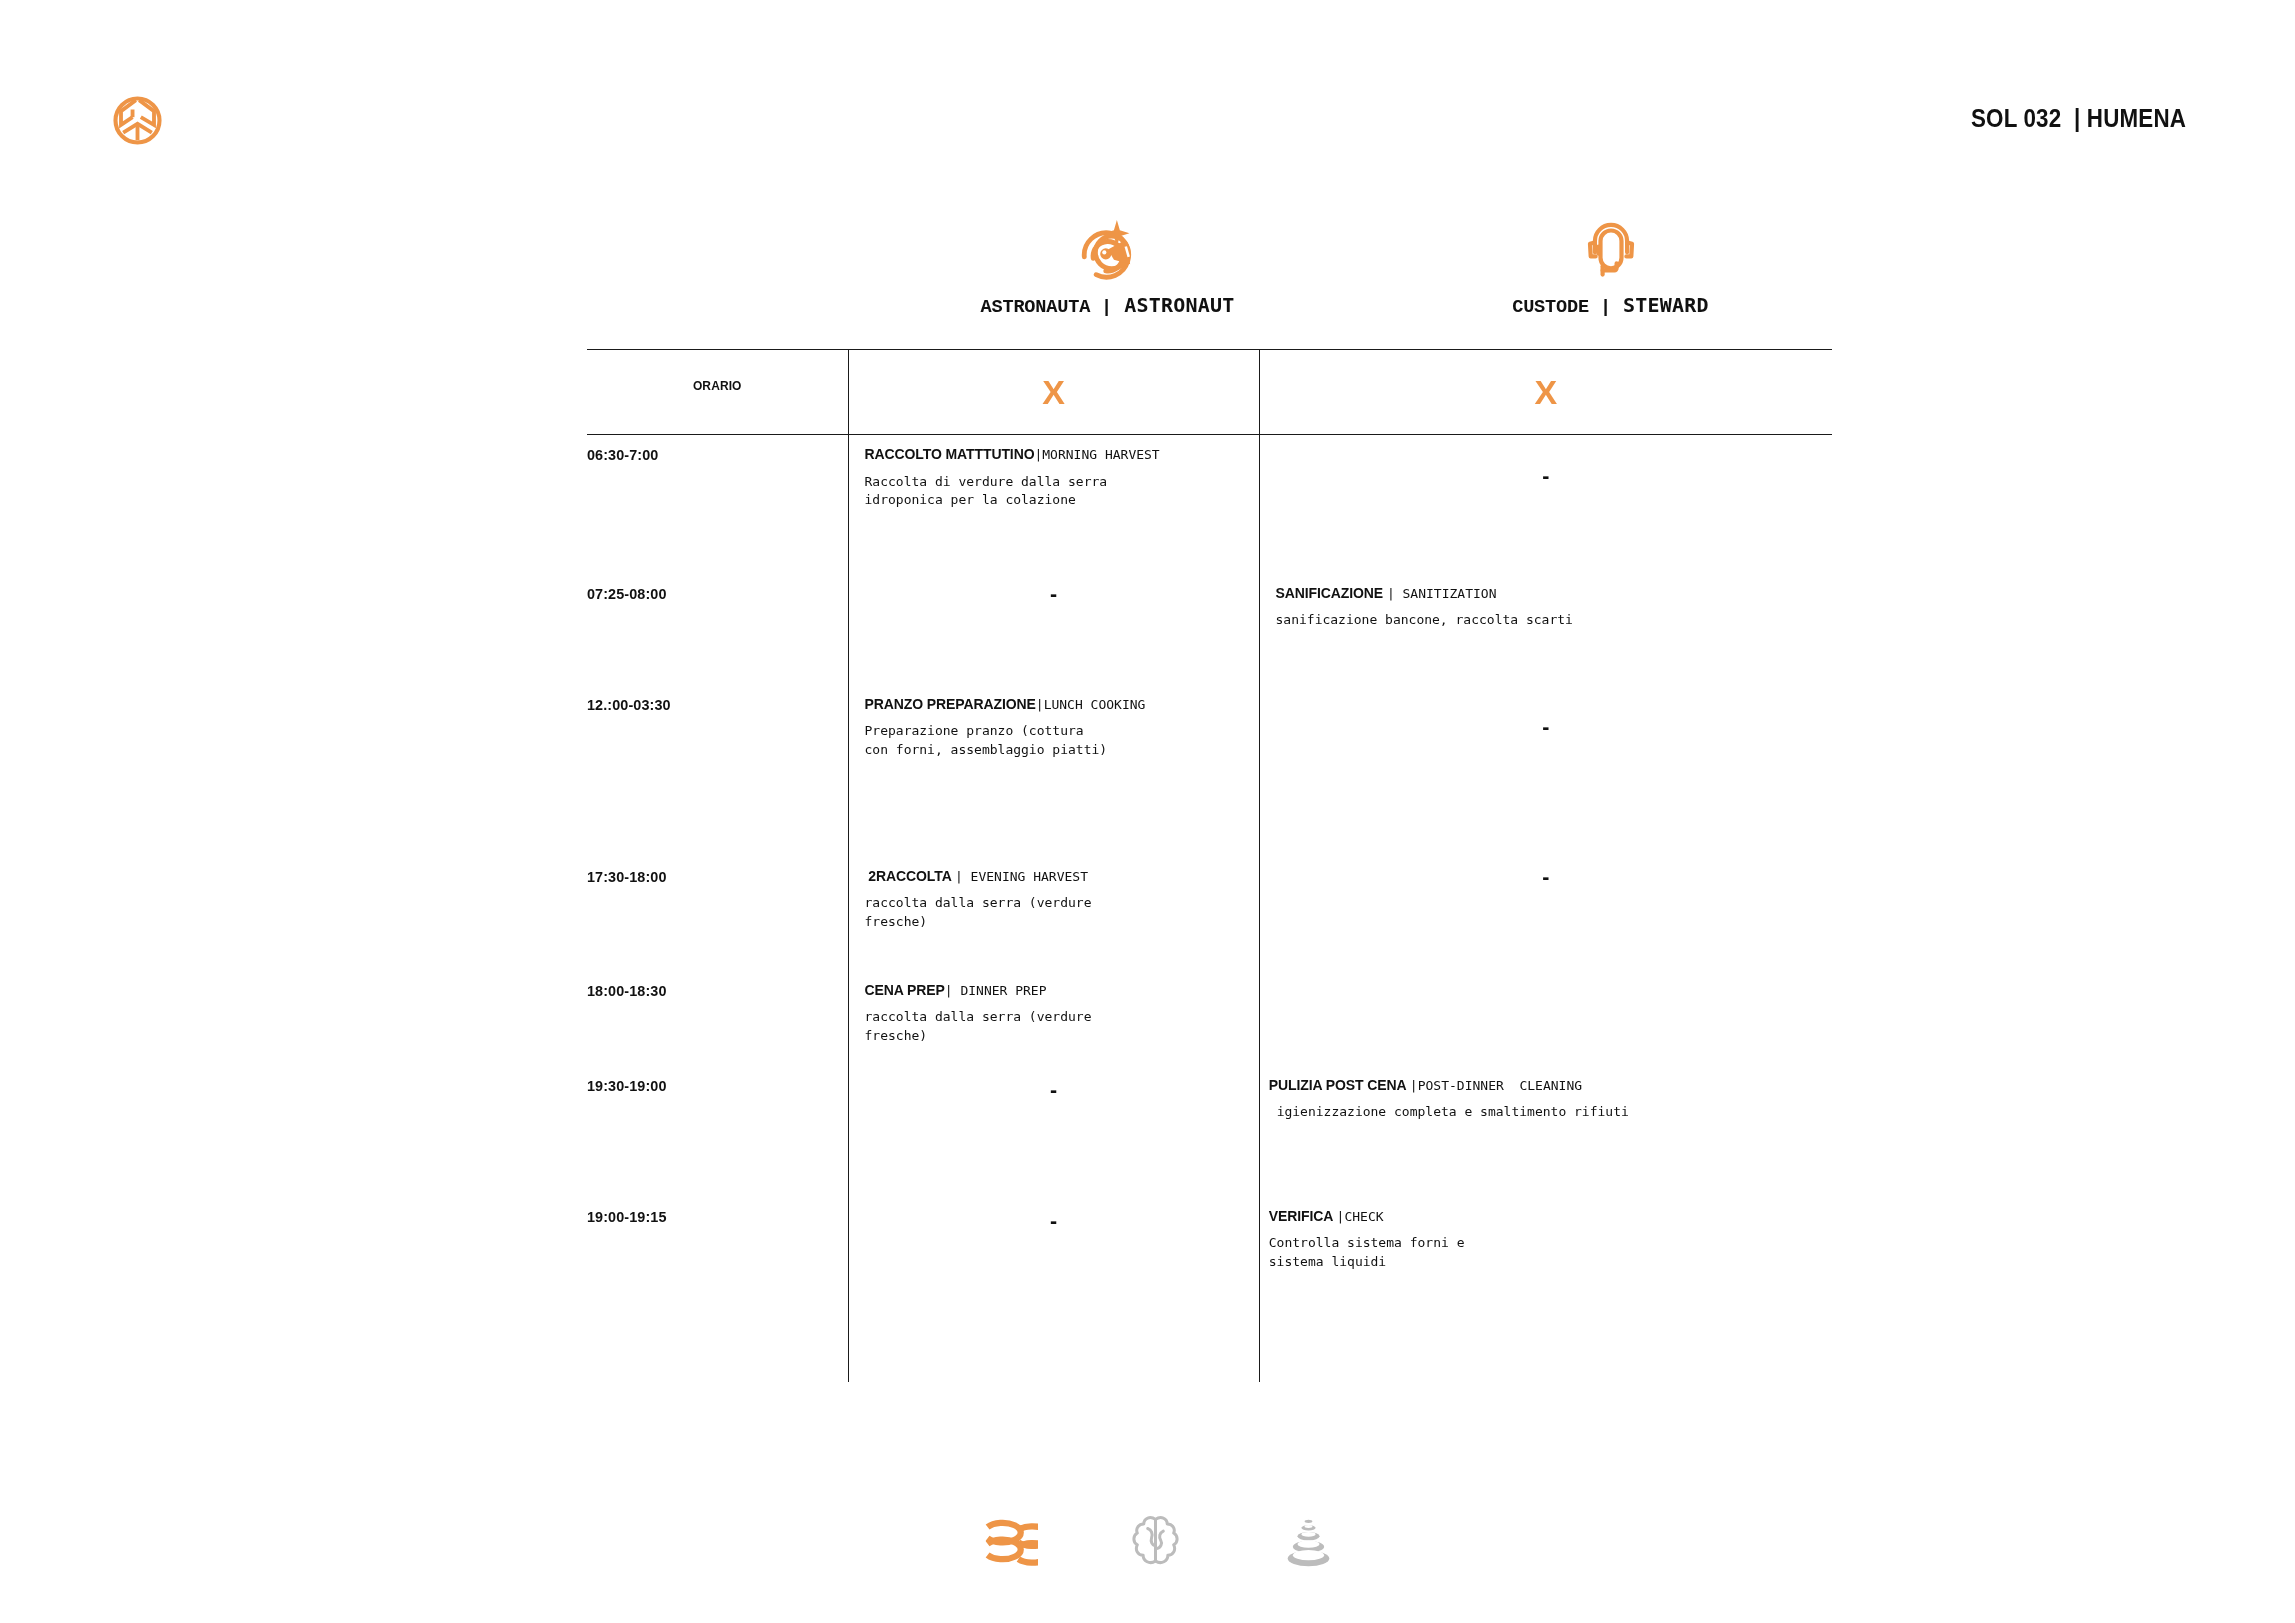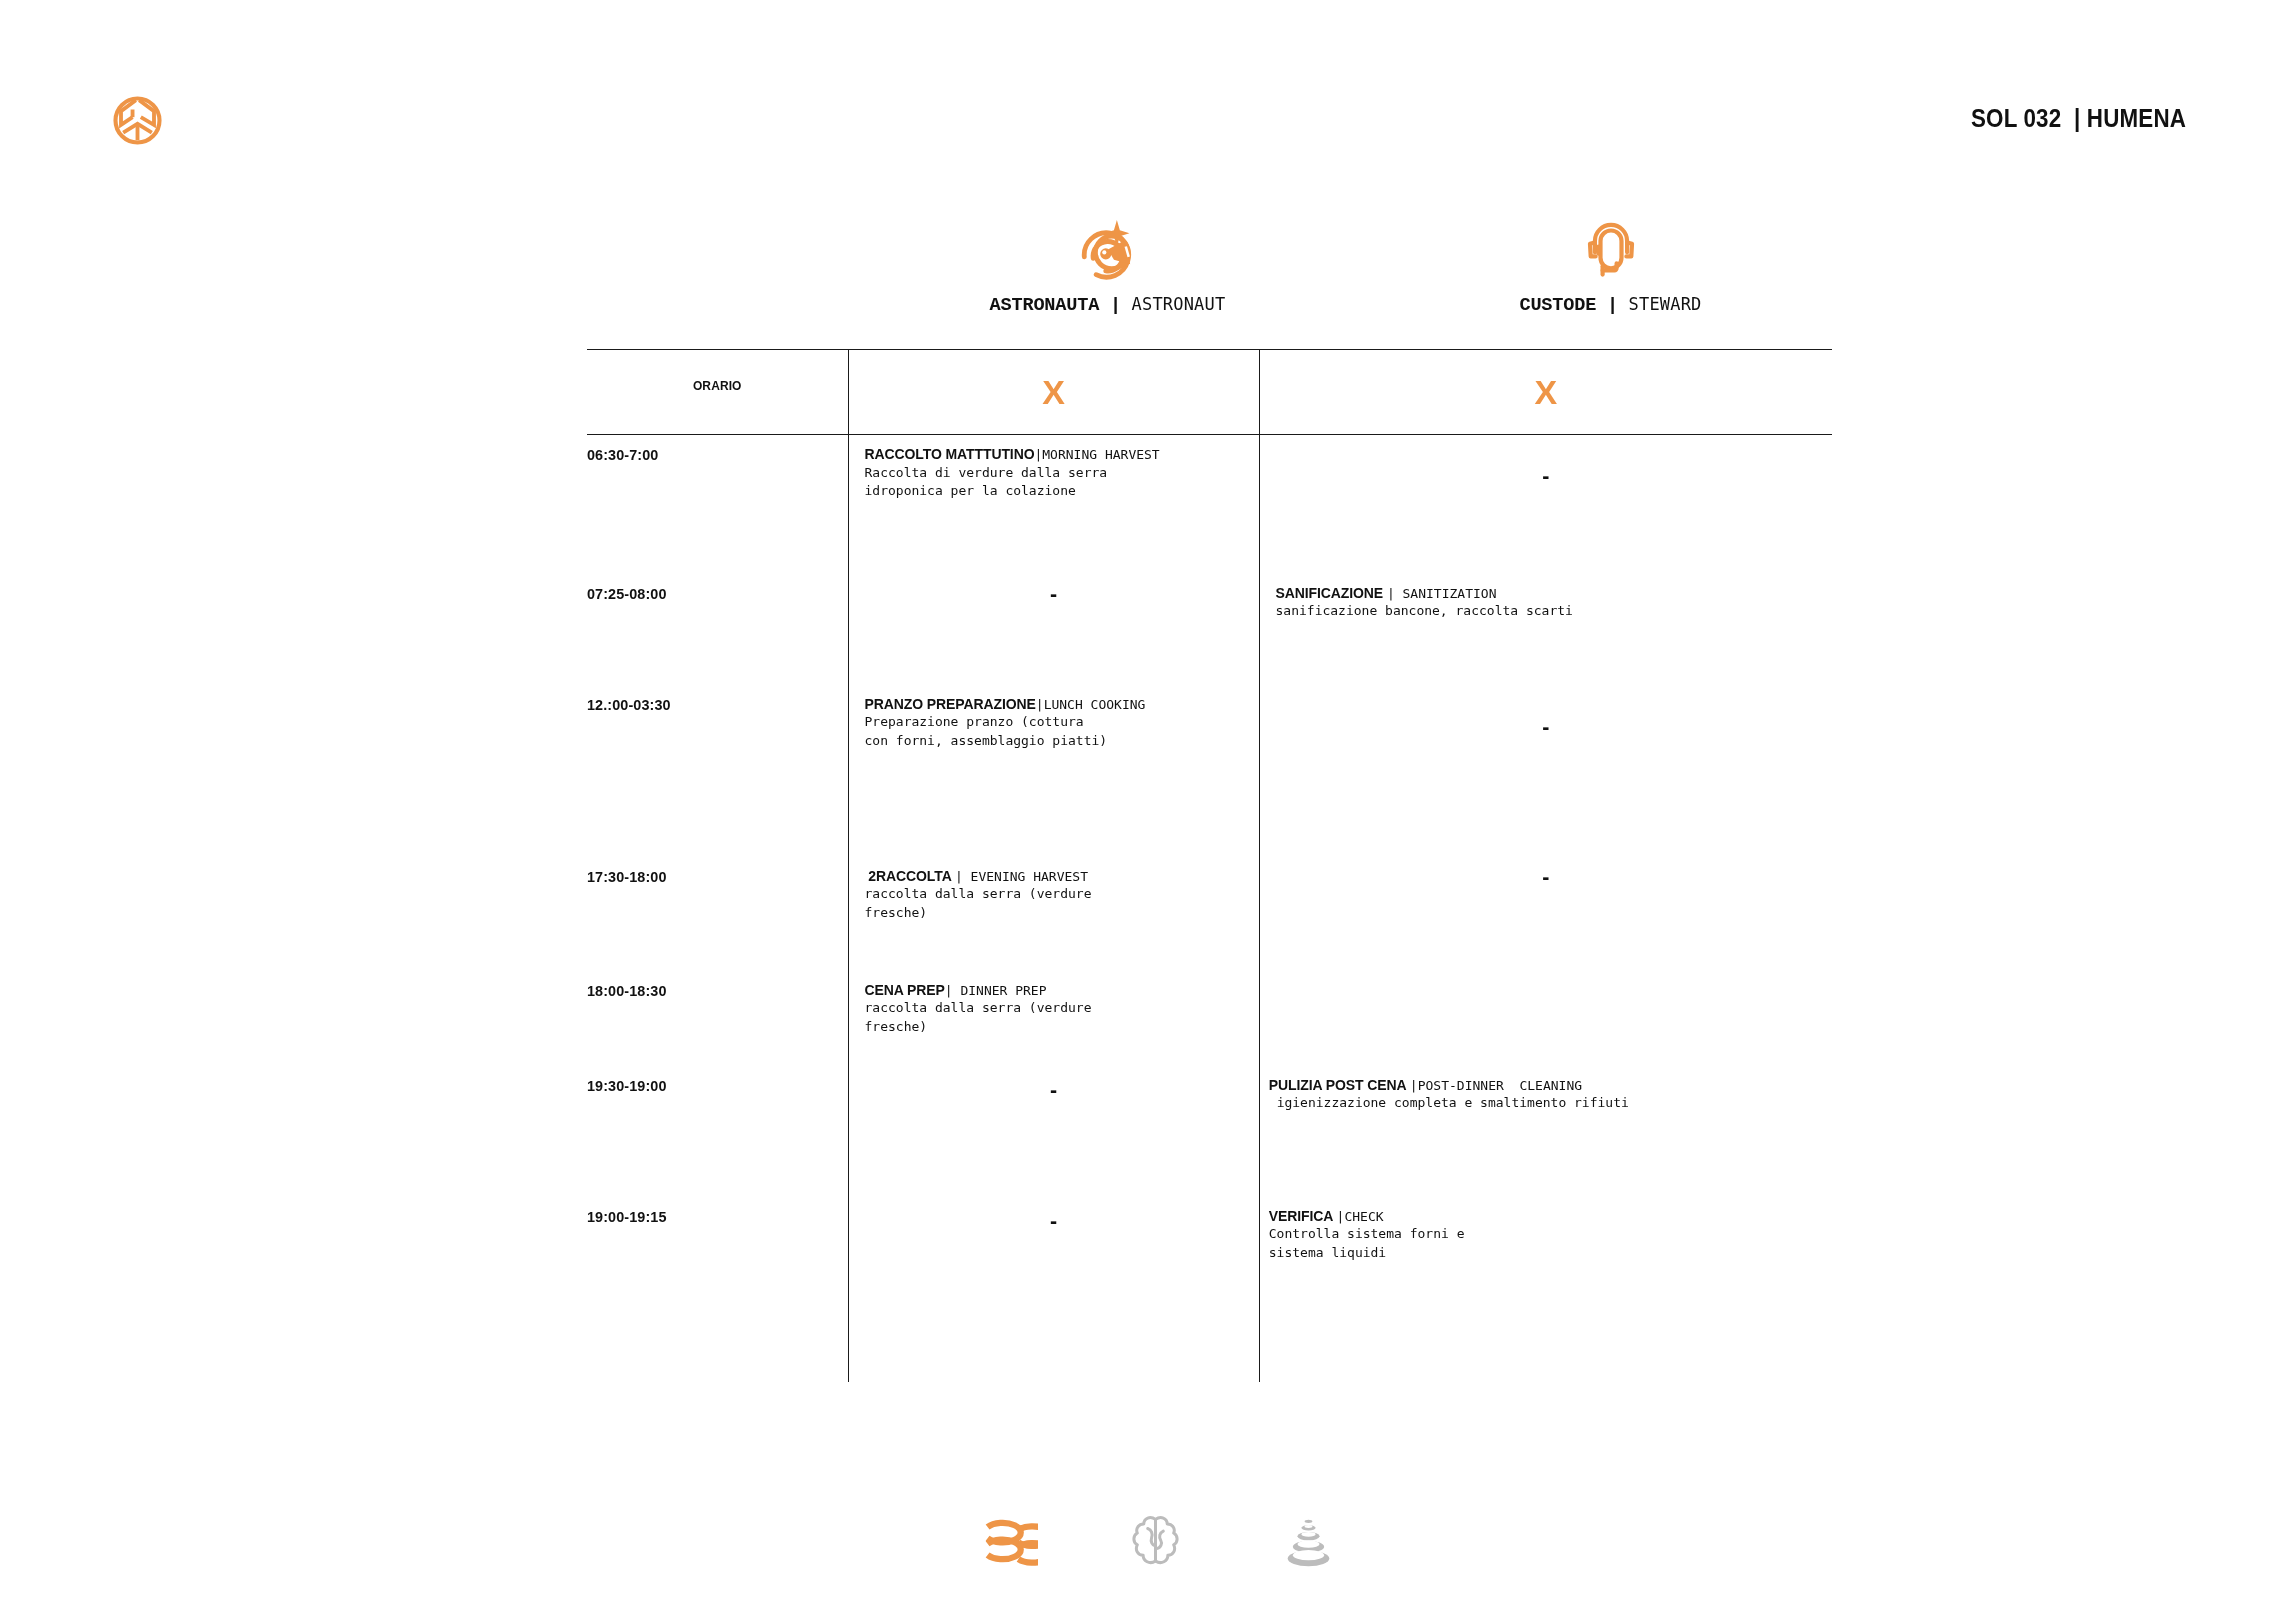--- a/index.html
+++ b/index.html
@@ -71,22 +71,22 @@
     white-space: pre;
     line-height: 1;
   }
   .colhead .chlabel b {
     font-weight: 700;
     letter-spacing: -0.2px;
     font-family: Liberation Mono, monospace;
   }
   .colhead .chlabel .en {
     font-family: "DejaVu Sans Mono", monospace;
-    font-weight: 400;
-    font-size: 17px;
+    font-weight: 700;
+    font-size: 20px;
     letter-spacing: 0.2px;
   }
 
   
   #schedule {
     position: absolute;
     left: 587px;
     top: 349px;
     width: 1245px;
     border-top: 1.4px solid #1a1a1a;
@@ -157,21 +157,21 @@
     font-family: "DejaVu Sans Mono", monospace;
     font-weight: 400;
     font-size: 13px;
     letter-spacing: 0px;
   }
   .task-desc {
     font-family: "DejaVu Sans Mono", monospace;
     font-size: 13px;
     line-height: 1.42;
     white-space: pre-wrap;
-    margin-top: 0;
+    margin-top: 9px;
   }
   .dashcell {
     text-align: center;
     font-size: 21.4px;
     font-weight: 700;
     line-height: 1;
     color: #111;
   }
 
   

